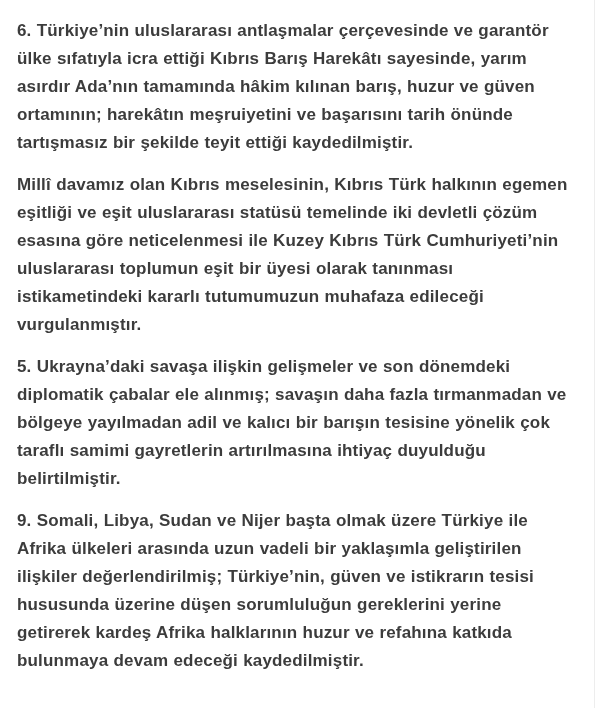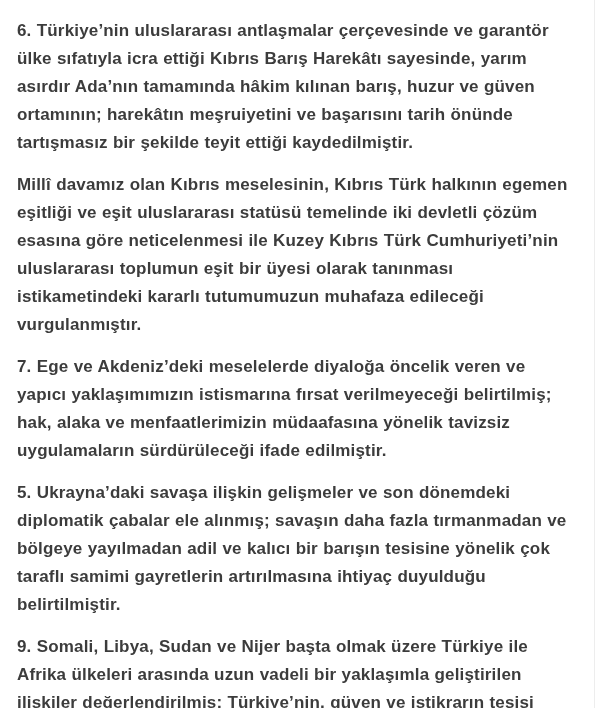--- a/index.html
+++ b/index.html
@@ -55,19 +55,18 @@
 </head>
 <body>
 
 <div class="page">
 
   <div class="container-rule"></div>
 
   <article class="article">
     <p class="para">6. Türkiye’nin uluslararası antlaşmalar çerçevesinde ve garantör ülke sıfatıyla icra ettiği Kıbrıs Barış Harekâtı sayesinde, yarım asırdır Ada’nın tamamında hâkim kılınan barış, huzur ve güven ortamının; harekâtın meşruiyetini ve başarısını tarih önünde tartışmasız bir şekilde teyit ettiği kaydedilmiştir.</p>
     <p class="para">Millî davamız olan Kıbrıs meselesinin, Kıbrıs Türk halkının egemen eşitliği ve eşit uluslararası statüsü temelinde iki devletli çözüm esasına göre neticelenmesi ile Kuzey Kıbrıs Türk Cumhuriyeti’nin uluslararası toplumun eşit bir üyesi olarak tanınması istikametindeki kararlı tutumumuzun muhafaza edileceği vurgulanmıştır.</p>
-    <p class="para">7. Ege ve Akdeniz’deki meselelerde diyaloğa öncelik veren ve yapıcı yaklaşımımızın istismarına fırsat verilmeyeceği belirtilmiş; hak, alaka ve menfaatlerimizin müdaafasına yönelik tavizsiz uygulamaların sürdürüleceği ifade edilmiştir.</p>
     <p class="para">5. Ukrayna’daki savaşa ilişkin gelişmeler ve son dönemdeki diplomatik çabalar ele alınmış; savaşın daha fazla tırmanmadan ve bölgeye yayılmadan adil ve kalıcı bir barışın tesisine yönelik çok taraflı samimi gayretlerin artırılmasına ihtiyaç duyulduğu belirtilmiştir.</p>
     <p class="para">9. Somali, Libya, Sudan ve Nijer başta olmak üzere Türkiye ile Afrika ülkeleri arasında uzun vadeli bir yaklaşımla geliştirilen ilişkiler değerlendirilmiş; Türkiye’nin, güven ve istikrarın tesisi hususunda üzerine düşen sorumluluğun gereklerini yerine getirerek kardeş Afrika halklarının huzur ve refahına katkıda bulunmaya devam edeceği kaydedilmiştir.</p>
 
   </article>
 
 </div>
 
 </body></html>

